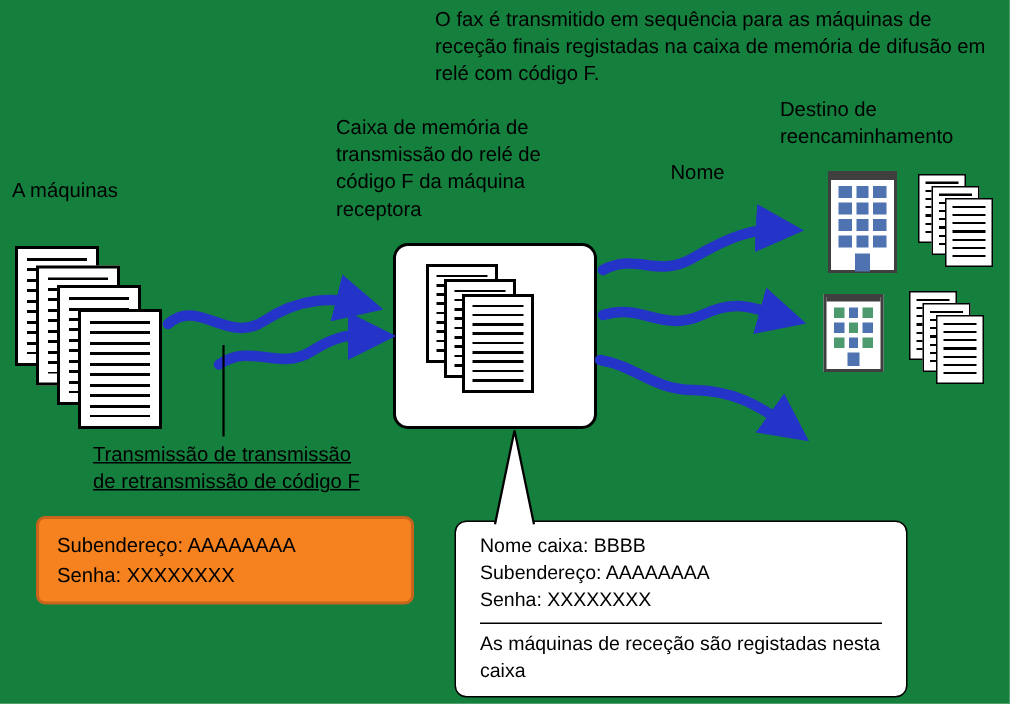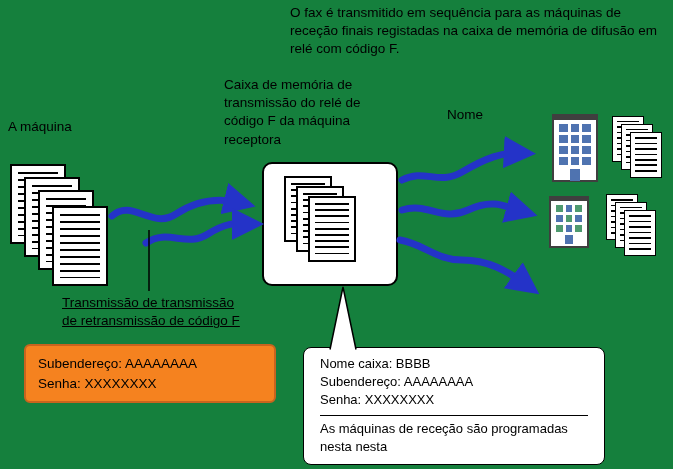--- a/index.html
+++ b/index.html
@@ -60,22 +60,23 @@
 
   .overlay{ position:absolute; left:0; top:0; width:673px; height:469px;
         pointer-events:none; z-index:20; }
 </style>
 </head>
 <body>
 
 <div class="canvas">
 
   <div class="txt top-note">O fax é transmitido em sequência para as máquinas de receção finais registadas na caixa de memória de difusão em relé com código F.</div>
-  <div class="txt machine-label">A máquina</div>
+  <div class="txt machine-label">A máquinas</div>
   <div class="txt relay-box-label">Caixa de memória de transmissão do relé de código F da máquina receptora</div>
+  <div class="txt destination-label">Destino de reencaminhamento</div>
   <div class="txt send-label">Nome</div>
   <div class="txt caption">Transmissão de transmissão de retransmissão de código F</div>
 
   <div class="stack stack-left">
     <div class="doc" style="left:0;top:0">
         <div class="lines"></div>
       </div>
     <div class="doc" style="left:14px;top:13px">
         <div class="lines"></div>
       </div>
@@ -159,21 +160,21 @@
   <div class="orange-box">
     <div>Subendereço: AAAAAAAA</div>
     <div>Senha: XXXXXXXX</div>
   </div>
 
   <div class="callout">
     <div>Nome caixa: BBBB</div>
     <div>Subendereço: AAAAAAAA</div>
     <div>Senha: XXXXXXXX</div>
     <div class="divider"></div>
-    <div>As máquinas de receção são programadas nesta nesta</div>
+    <div>As máquinas de receção são registadas nesta caixa</div>
   </div>
 
   <svg class="overlay" viewBox="0 0 673 469">
     <defs>
       <marker id="ah" markerWidth="4.6" markerHeight="4.6" refX="2.6" refY="2.3" orient="auto">
         <path d="M0,0 L4.6,2.3 L0,4.6 z" fill="#2433c8"></path>
       </marker>
     </defs>
 
     <path d="M112,216 C132,198 152,230 176,214 S 222,198 242,203" fill="none" stroke="#2433c8" stroke-width="7" stroke-linecap="round" marker-end="url(#ah)"></path>

